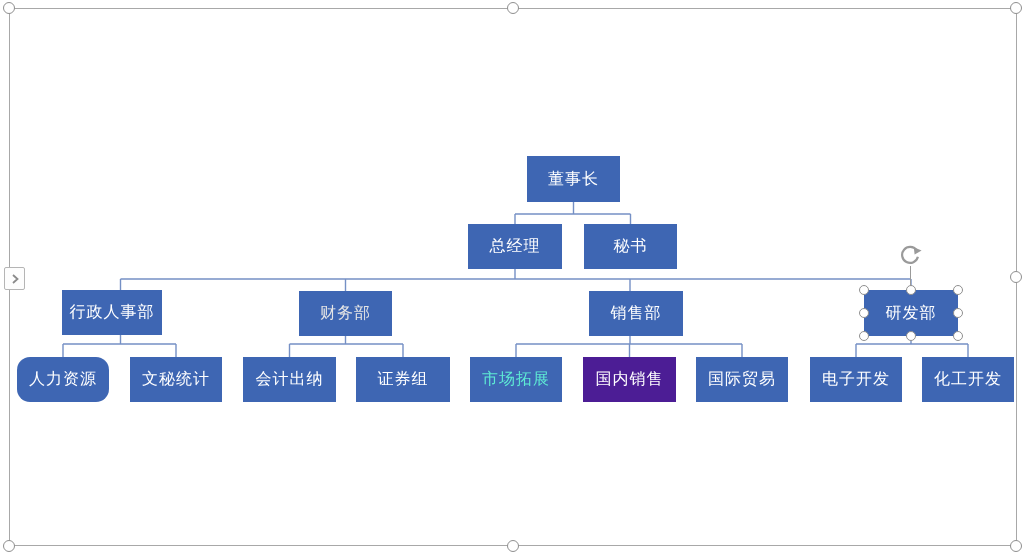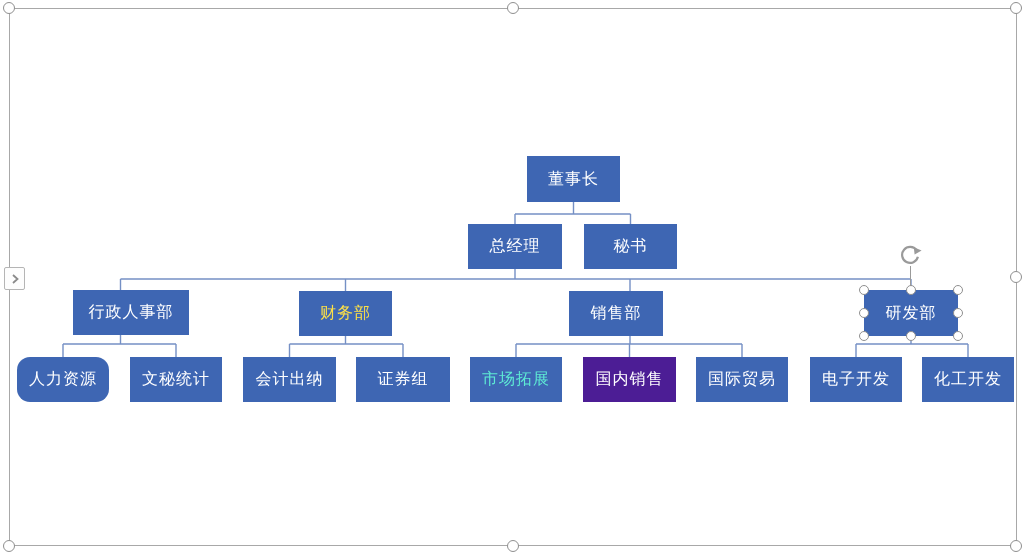--- a/index.html
+++ b/index.html
@@ -51,23 +51,23 @@
     <path class="conn" d="M630 336 V344 M516 344 H742 M516 344 V357 M629.5 344 V357 M742 344 V357" fill="none" stroke-width="1.4" stroke="#7590c5"></path>
 
     <path class="conn" d="M911 336 V344 M856 344 H968 M856 344 V357 M968 344 V357" fill="none" stroke-width="1.4" stroke="#7590c5"></path>
   </svg>
 
   <div class="frame" style="border-color: rgb(168, 168, 168);"></div>
 
   <div class="node" style="left: 527px; top: 156px; width: 93px; height: 46px; background: rgb(62, 102, 179); color: rgb(255, 255, 255);">董事长</div>
   <div class="node" style="left: 468px; top: 224px; width: 94px; height: 45px; background: rgb(62, 102, 179); color: rgb(255, 255, 255);">总经理</div>
   <div class="node" style="left: 584px; top: 224px; width: 93px; height: 45px; background: rgb(62, 102, 179); color: rgb(255, 255, 255);">秘书</div>
-  <div class="node" style="left: 73px; top: 290px; width: 116px; height: 45px; background: rgb(62, 102, 179); color: rgb(255, 255, 255);">行政人事部</div>
-  <div class="node" style="left: 299px; top: 291px; width: 93px; height: 45px; background: rgb(62, 102, 179); color: #fde047;">财务部</div>
-  <div class="node" style="left: 569px; top: 291px; width: 94px; height: 45px; background: rgb(62, 102, 179); color: rgb(255, 255, 255);">销售部</div>
+  <div class="node" style="left: 62px; top: 290px; width: 100px; height: 45px; background: rgb(62, 102, 179); color: rgb(255, 255, 255);">行政人事部</div>
+  <div class="node" style="left: 299px; top: 291px; width: 93px; height: 45px; background: rgb(62, 102, 179); color: #e5e5e5;">财务部</div>
+  <div class="node" style="left: 589px; top: 291px; width: 94px; height: 45px; background: rgb(62, 102, 179); color: rgb(255, 255, 255);">销售部</div>
   <div class="node" style="left: 864px; top: 290px; width: 94px; height: 46px; background: rgb(62, 102, 179); color: rgb(255, 255, 255);">研发部</div>
   <div class="node" style="left: 17px; top: 357px; width: 92px; height: 45px; background: rgb(62, 102, 179); color: rgb(255, 255, 255); border-radius: 13px;">人力资源</div>
   <div class="node" style="left: 130px; top: 357px; width: 92px; height: 45px; background: rgb(62, 102, 179); color: rgb(255, 255, 255);">文秘统计</div>
   <div class="node" style="left: 243px; top: 357px; width: 93px; height: 45px; background: rgb(62, 102, 179); color: rgb(255, 255, 255); text-align: center;">会计出纳</div>
   <div class="node" style="left: 356px; top: 357px; width: 94px; height: 45px; background: rgb(62, 102, 179); color: rgb(255, 255, 255);">证券组</div>
   <div class="node" style="left: 470px; top: 357px; width: 92px; height: 45px; background: rgb(62, 102, 179); color: #5eead4;">市场拓展</div>
   <div class="node" style="left: 583px; top: 357px; width: 93px; height: 45px; background: #4c1d95; color: rgb(255, 255, 255);">国内销售</div>
   <div class="node" style="left: 696px; top: 357px; width: 92px; height: 45px; background: rgb(62, 102, 179); color: rgb(255, 255, 255);">国际贸易</div>
   <div class="node" style="left: 810px; top: 357px; width: 92px; height: 45px; background: rgb(62, 102, 179); color: rgb(255, 255, 255);">电子开发</div>
   <div class="node" style="left: 922px; top: 357px; width: 92px; height: 45px; background: rgb(62, 102, 179); color: rgb(255, 255, 255);">化工开发</div>

